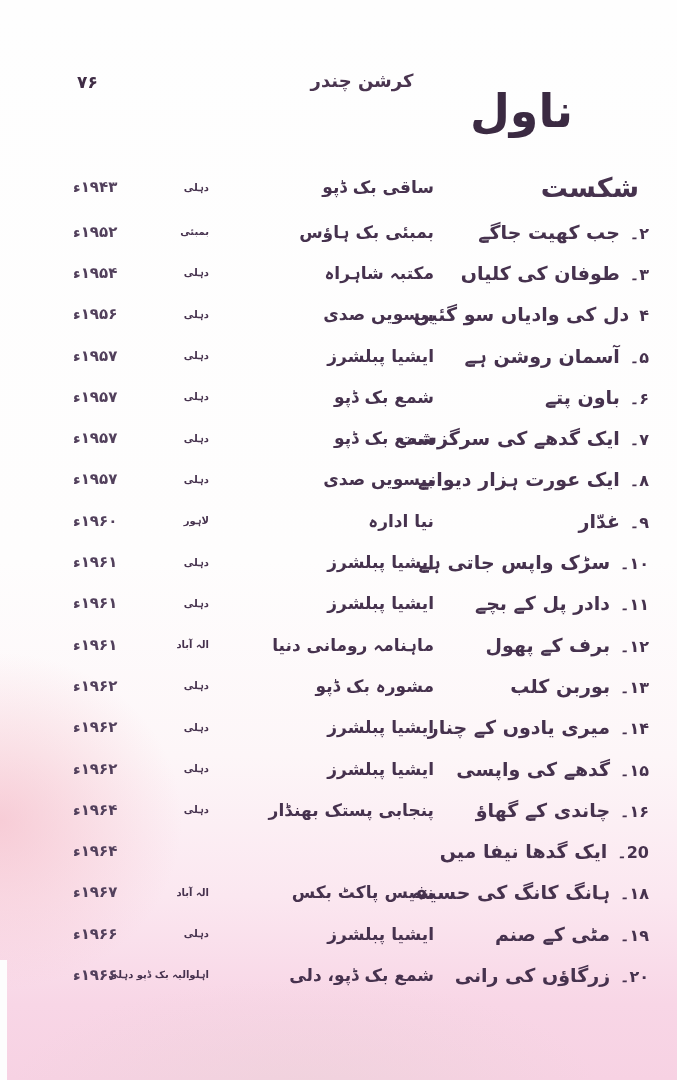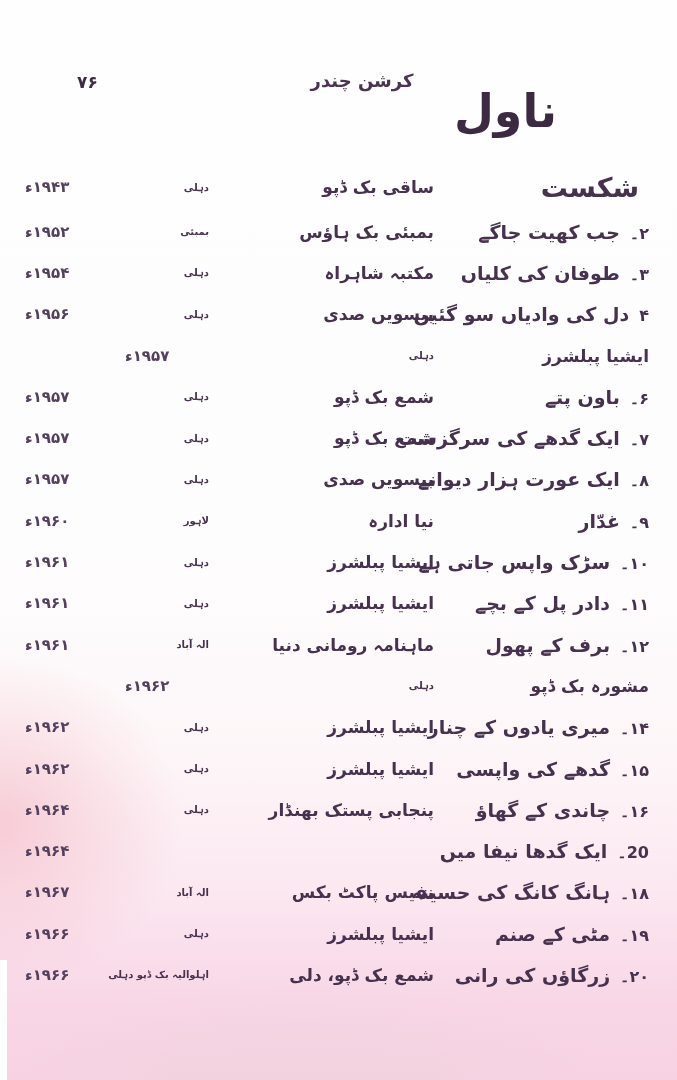--- a/index.html
+++ b/index.html
@@ -19,39 +19,39 @@
   .edge-sliver{position:absolute;left:0;bottom:0;width:7px;height:120px;background:#fdfdfd;}
   .running-header{
     position:absolute;top:70px;left:0;right:0;text-align:center;
     font-size:18px;font-weight:bold;letter-spacing:1px;color:#4a3550;padding-left:47px;
   }
   .page-number{
     position:absolute;top:72px;left:77px;
     font-size:17px;font-weight:bold;color:#3f2c45;
   }
   .section-title{
-    position:absolute;top:84px;right:120px;
+    position:absolute;top:84px;right:104px;
     font-size:46px;font-weight:bold;color:#3b2a42;
   }
   .book-list{
     position:absolute;top:163px;right:0;left:0;
     padding:0 28px 0 14px;
   }
   .row{
     display:grid;
     grid-template-columns:215px 225px 90px 100px; 
     align-items:center;
     height:41.3px;
     white-space:nowrap;
   }
   .cell-title{font-size:19px;font-weight:bold;overflow:visible;}
   .cell-title .no{display:inline-block;margin-left:10px;font-size:16px;}
   .cell-publisher{font-size:17px;font-weight:bold;overflow:visible;}
   .cell-city{font-size:10px;font-weight:bold;}
-  .cell-year{font-size:15px;font-weight:bold;text-align:left;direction:rtl;padding-left:6px;color:#52405c;}
+  .cell-year{font-size:15px;font-weight:bold;text-align:left;direction:rtl;padding-left:6px;color:#52405c;margin-left:48px;}
   .row-first .cell-title{font-size:27px;}
   .row-first{height:48px;}
 </style>
 </head>
 <body>
 
 <div class="page" lang="ur" dir="rtl">
 
   <div class="running-header">کرشن چندر</div>
 
@@ -86,20 +86,23 @@
   </div>
       <div class="row">
     <div class="cell-title">
       <span class="no">۴</span><span>دل کی وادیاں سو گئیں</span>
     </div>
     <div class="cell-publisher">بیسویں صدی</div>
     <div class="cell-city">دہلی</div>
     <div class="cell-year">۱۹۵۶ء</div>
   </div>
       <div class="row">
+    <div class="cell-title">
+      <span class="no">۵۔</span><span>آسمان روشن ہے</span>
+    </div>
     <div class="cell-publisher">ایشیا پبلشرز</div>
     <div class="cell-city">دہلی</div>
     <div class="cell-year">۱۹۵۷ء</div>
   </div>
       <div class="row">
     <div class="cell-title">
       <span class="no">۶۔</span><span>باون پتے</span>
     </div>
     <div class="cell-publisher">شمع بک ڈپو</div>
     <div class="cell-city">دہلی</div>
@@ -147,20 +150,23 @@
   </div>
       <div class="row">
     <div class="cell-title">
       <span class="no">۱۲۔</span><span>برف کے پھول</span>
     </div>
     <div class="cell-publisher">ماہنامہ رومانی دنیا</div>
     <div class="cell-city">الہ آباد</div>
     <div class="cell-year">۱۹۶۱ء</div>
   </div>
       <div class="row">
+    <div class="cell-title">
+      <span class="no">۱۳۔</span><span>بوربن کلب</span>
+    </div>
     <div class="cell-publisher">مشورہ بک ڈپو</div>
     <div class="cell-city">دہلی</div>
     <div class="cell-year">۱۹۶۲ء</div>
   </div>
       <div class="row">
     <div class="cell-title">
       <span class="no">۱۴۔</span><span>میری یادوں کے چنار</span>
     </div>
     <div class="cell-publisher">ایشیا پبلشرز</div>
     <div class="cell-city">دہلی</div>

